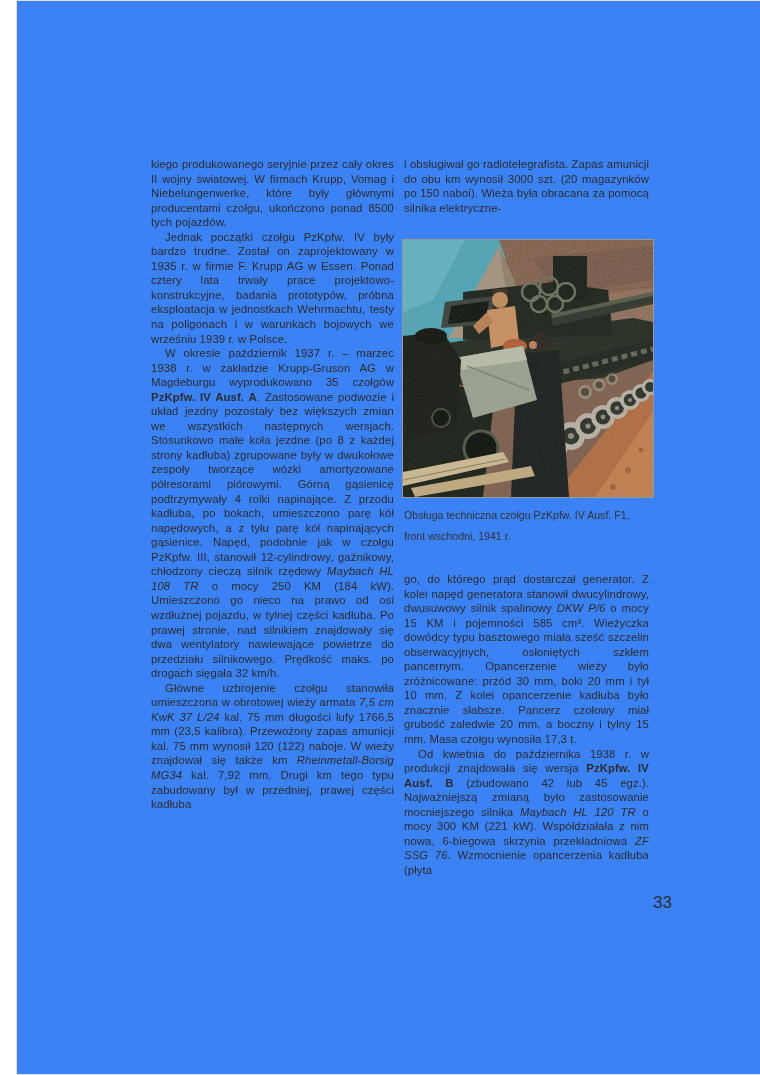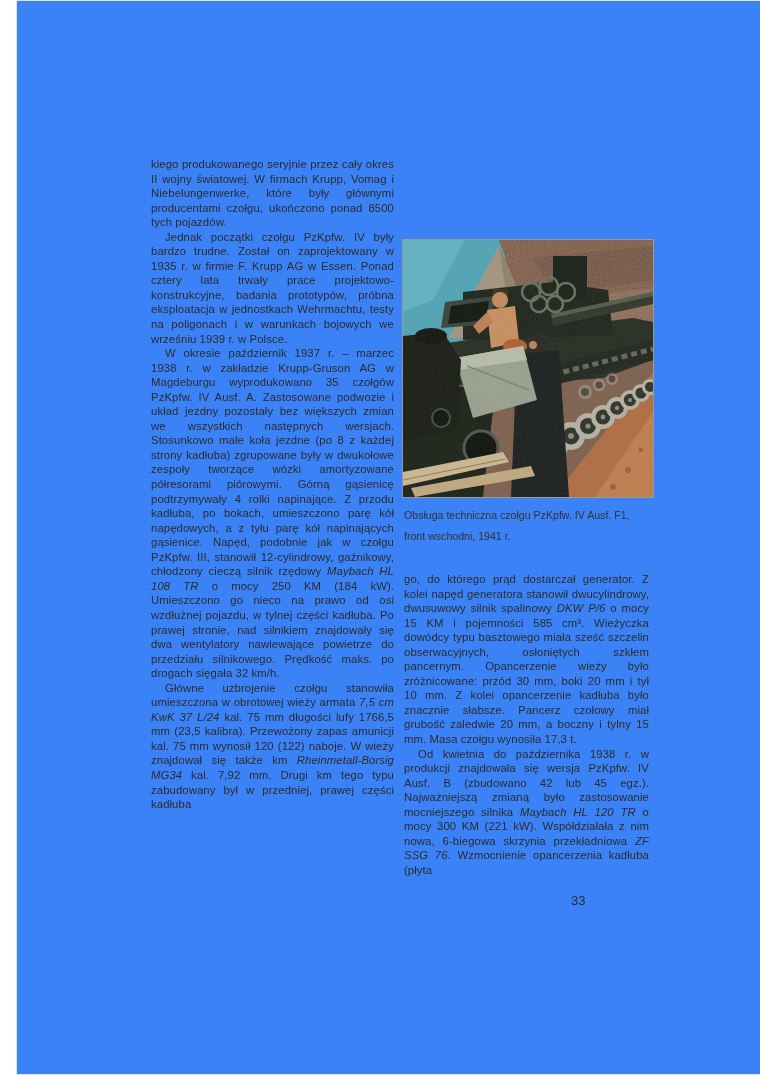--- a/index.html
+++ b/index.html
@@ -17,51 +17,54 @@
   .col{
     position:absolute;
     font-size:11.3px;
     line-height:14.55px;
     color:#2b2b2b;
     text-align:justify;
     letter-spacing:0.1px;
   }
   .col .para{margin:0;text-align:justify;}
   .col .para.indent{text-indent:14px;}
-  .b{font-weight:normal;}
+  .b{font-weight:bold;}
   .i{font-style:italic;}
   #col-left{left:134px;top:156px;width:243px;}
   #col-right-top{left:387px;top:156px;width:245px;}
   #photo-frame{
     position:absolute;left:385px;top:238px;width:250px;height:257px;
     border:1px solid #9a9a92;background:#7d5f4c;
   }
   #photo-frame svg{display:block;}
   #caption{
     position:absolute;left:387px;top:504px;width:245px;
     font-size:10.6px;line-height:21px;color:#333333;text-align:left;
   }
   #col-right-bottom{left:387px;top:571px;width:245px;}
   #page-number{
-    position:absolute;left:554px;top:892px;width:66px;
-    font-size:13px;color:#2b2b2b;
+    position:absolute;left:589px;top:892px;width:66px;
+    text-align:right;font-size:17px;color:#2b2b2b;
   }
 </style>
 </head>
 <body>
 
 <div class="page">
 
   <div id="col-left" class="col">
       <p class="para"><span>kiego produkowanego seryjnie przez cały okres II wojny światowej. W firmach Krupp, Vomag i Niebelungenwerke, które były głównymi producentami czołgu, ukończono ponad 8500 tych pojazdów.</span></p>
       <p class="para indent"><span>Jednak początki czołgu PzKpfw. IV były bardzo trudne. Został on zaprojektowany w 1935 r. w firmie F. Krupp AG w Essen. Ponad cztery lata trwały prace projektowo-konstrukcyjne, badania prototypów, próbna eksploatacja w jednostkach Wehrmachtu, testy na poligonach i w warunkach bojowych we wrześniu 1939 r. w Polsce.</span></p>
       <p class="para indent"><span>W okresie październik 1937 r. – marzec 1938 r. w zakładzie Krupp-Gruson AG w Magdeburgu wyprodukowano 35 czołgów </span><span class="b">PzKpfw. IV Ausf. A</span><span>. Zastosowane podwozie i układ jezdny pozostały bez większych zmian we wszystkich następnych wersjach. Stosunkowo małe koła jezdne (po 8 z każdej strony kadłuba) zgrupowane były w dwukołowe zespoły tworzące wózki amortyzowane półresorami piórowymi. Górną gąsienicę podtrzymywały 4 rolki napinające. Z przodu kadłuba, po bokach, umieszczono parę kół napędowych, a z tyłu parę kół napinających gąsienice. Napęd, podobnie jak w czołgu PzKpfw. III, stanowił 12-cylindrowy, gaźnikowy, chłodzony cieczą silnik rzędowy </span><span class="i">Maybach HL 108 TR</span><span> o mocy 250 KM (184 kW). Umieszczono go nieco na prawo od osi wzdłużnej pojazdu, w tylnej części kadłuba. Po prawej stronie, nad silnikiem znajdowały się dwa wentylatory nawiewające powietrze do przedziału silnikowego. Prędkość maks. po drogach sięgała 32 km/h.</span></p>
       <p class="para indent"><span>Główne uzbrojenie czołgu stanowiła umieszczona w obrotowej wieży armata </span><span class="i">7,5 cm KwK 37 L/24</span><span> kal. 75 mm długości lufy 1766,5 mm (23,5 kalibra). Przewożony zapas amunicji kal. 75 mm wynosił 120 (122) naboje. W wieży znajdował się także km </span><span class="i">Rheinmetall-Borsig MG34</span><span> kal. 7,92 mm. Drugi km tego typu zabudowany był w przedniej, prawej części kadłuba</span></p>
     </div>
 
+  <div id="col-right-top" class="col">
+      <p class="para"><span>i obsługiwał go radiotelegrafista. Zapas amunicji do obu km wynosił 3000 szt. (20 magazynków po 150 naboi). Wieża była obracana za pomocą silnika elektryczne-</span></p>
+    </div>
 
   <div id="photo-frame">
     <svg width="250" height="257" viewBox="0 0 250 257">
       <defs>
         <filter id="grain" x="0" y="0" width="100%" height="100%">
           <feTurbulence type="fractalNoise" baseFrequency="0.85" numOctaves="2" stitchTiles="stitch"></feTurbulence>
           <feColorMatrix type="saturate" values="0"></feColorMatrix>
         </filter>
         <clipPath id="roofClip">
           <polygon points="96,0 250,0 250,118 156,142 118,58"></polygon>

